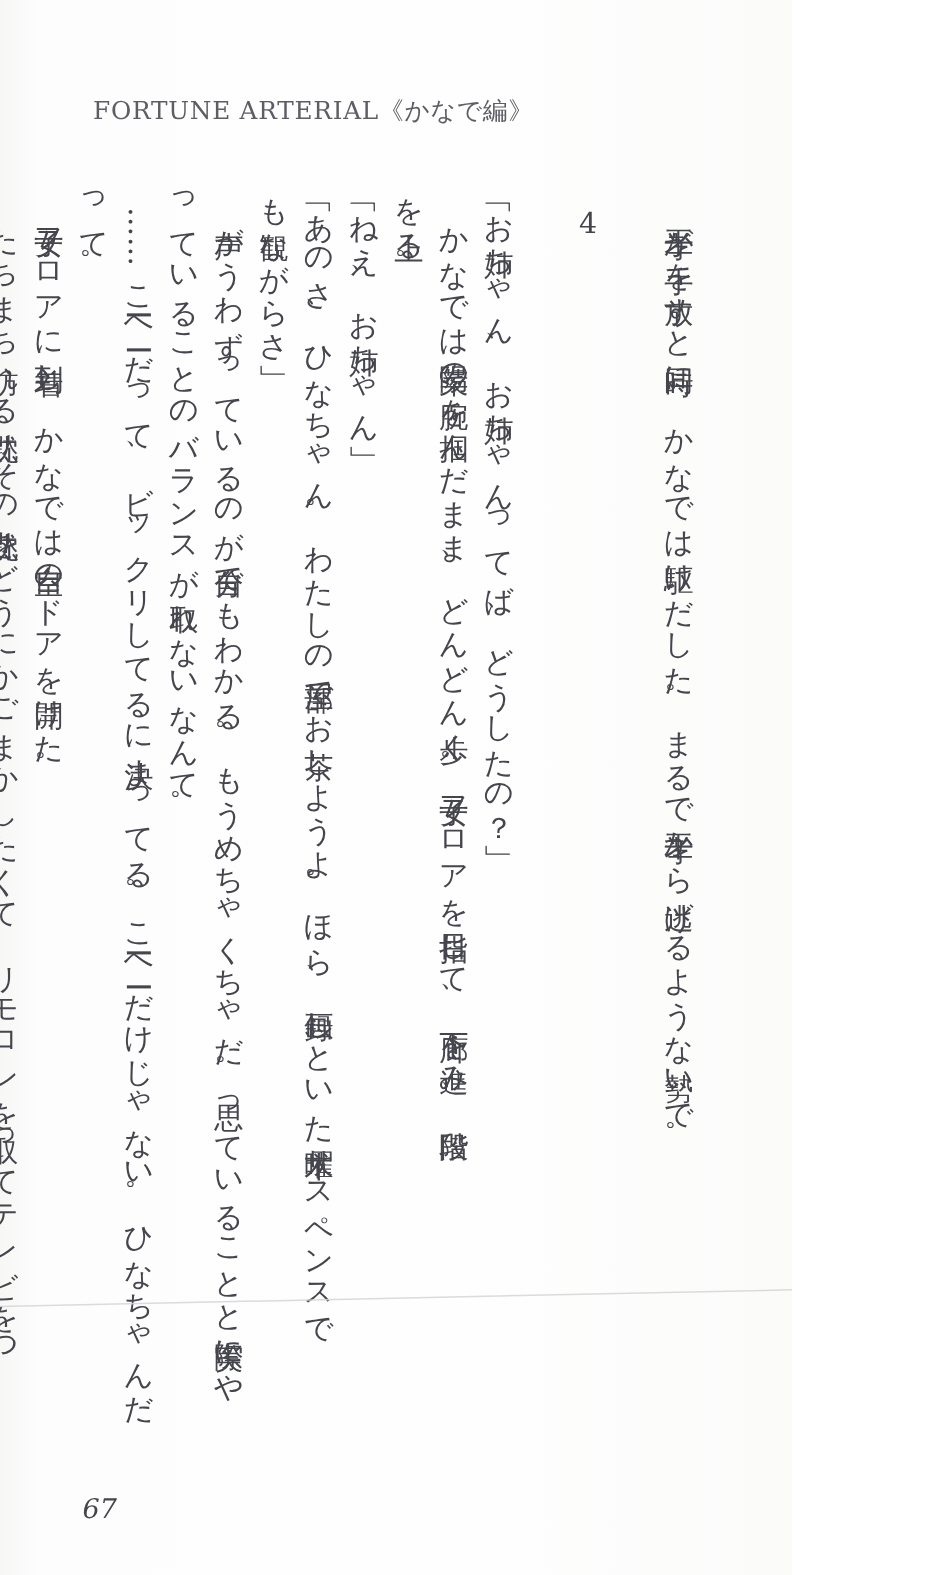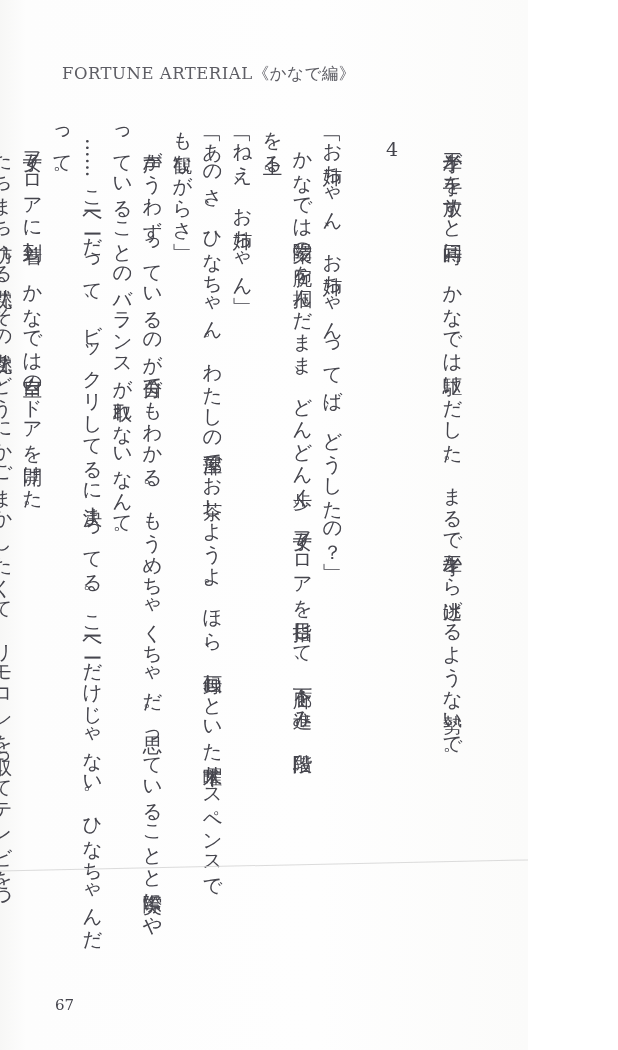--- a/index.html
+++ b/index.html
@@ -58,21 +58,22 @@
     width: 626px;
     height: 1px;
     background: var(--scanline, #d5d5d5);
     opacity: 0.85;
     transform: rotate(-1.2deg);
   }
   .page-number {
     position: absolute;
     left: 55px;
     top: 996px;
-    font-size: 15px;
+    font-style: italic;
+    font-size: 18px;
     color: var(--ink, #45454d);
   }
 </style>
 </head>
 <body>
 
 <div class="page">
 
   <div class="running-header">FORTUNE ARTERIAL《かなで編》</div>
 

